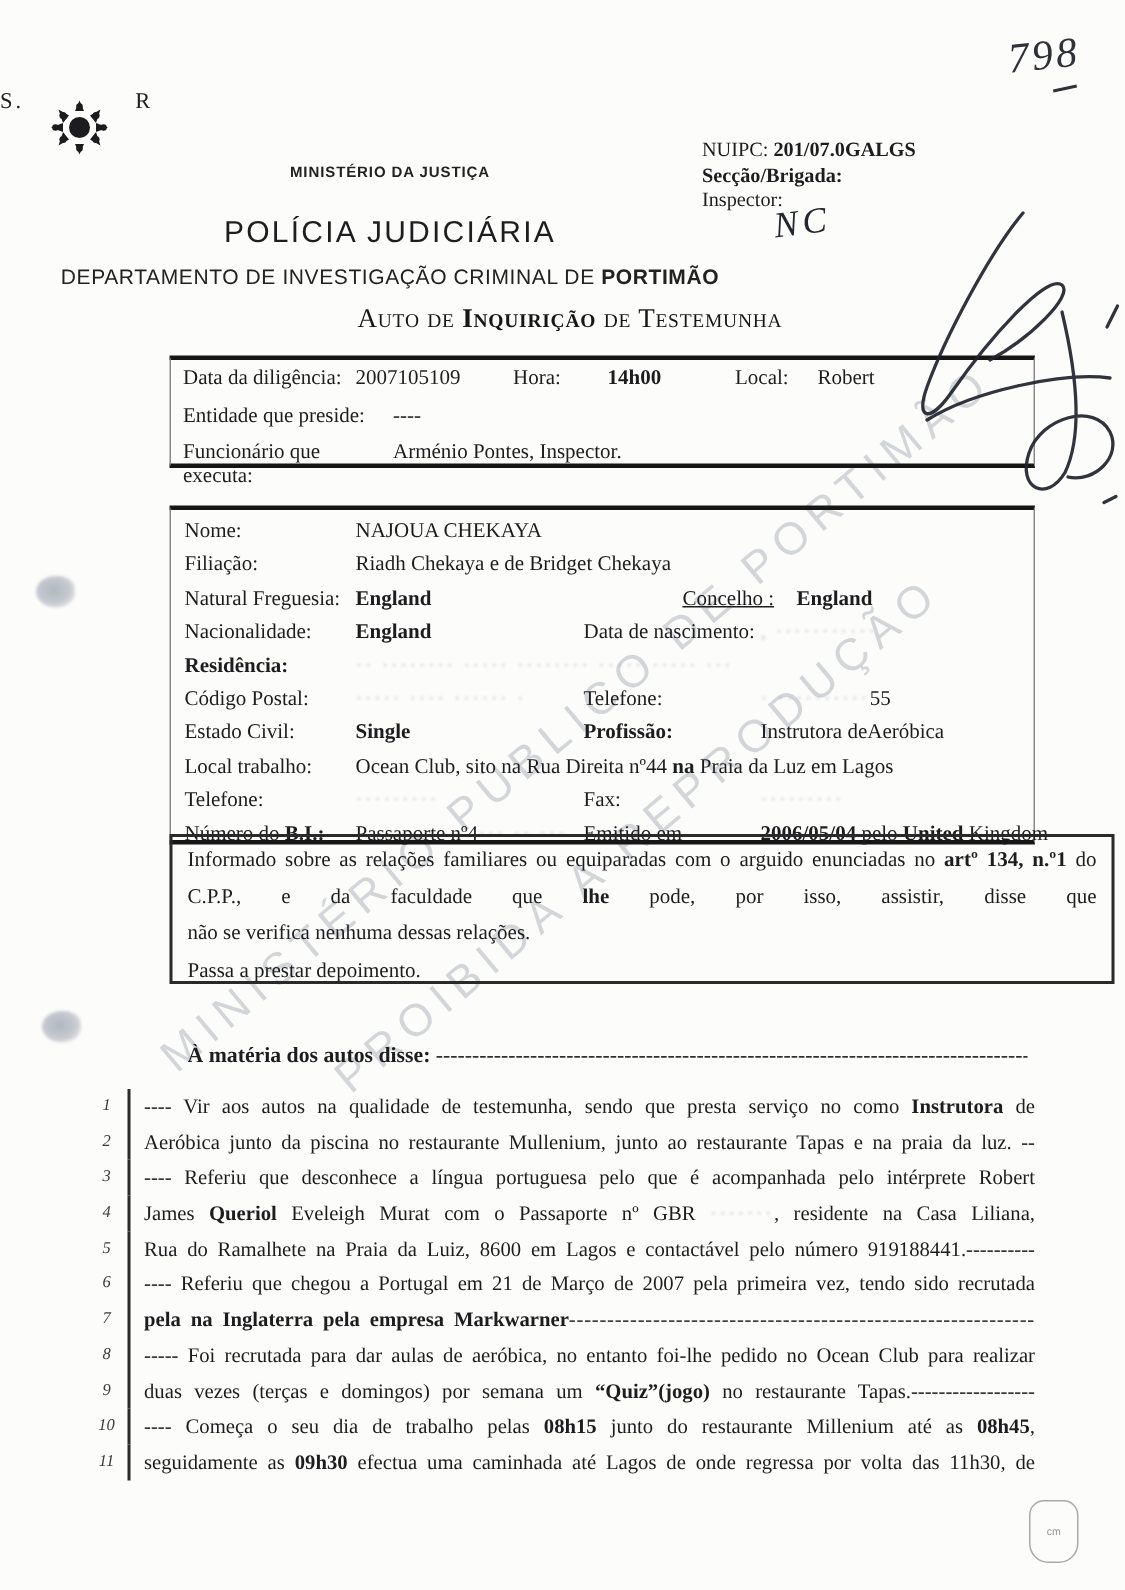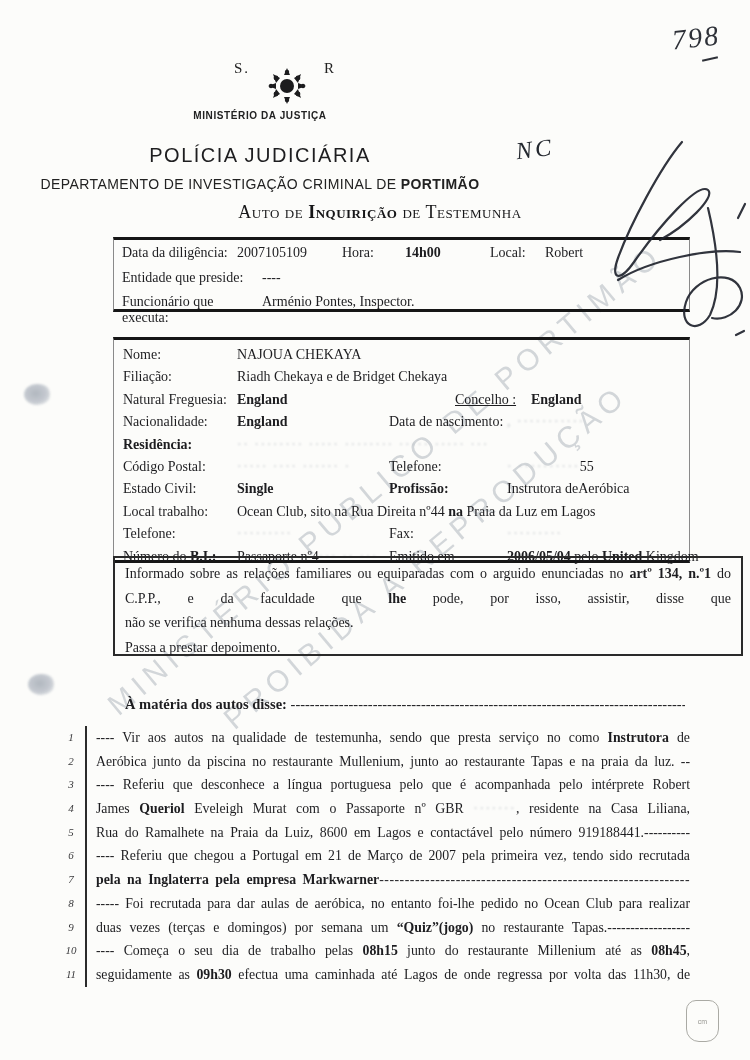--- a/index.html
+++ b/index.html
@@ -17,21 +17,21 @@
   .wm1{left:112px;top:692px;}
   .wm2{left:228px;top:706px;}
 
   
   .pagenum{position:absolute;left:672px;top:22px;font-style:italic;font-size:28px;color:#2e3138;
            transform:rotate(-6deg);letter-spacing:2px;z-index:3;}
   .pagedash{position:absolute;left:702px;top:58px;width:16px;height:2px;background:#2e3138;
             transform:rotate(-12deg);z-index:3;}
 
   
-  .crest-row{position:absolute;left:0;top:60px;width:520px;text-align:center;z-index:1;padding-left:25px;}
+  .crest-row{position:absolute;left:0;top:60px;width:520px;z-index:1;}
   .crest-row .sr{font-size:15px;color:#222;vertical-align:20px;letter-spacing:2px;}
   .crest-svg{display:inline-block;margin:0 14px;vertical-align:middle;}
   .ministry{position:absolute;left:0;top:110px;width:520px;text-align:center;font-size:10px;
             font-weight:bold;letter-spacing:.6px;color:#222;z-index:1;}
   .police{position:absolute;left:0;top:144px;width:520px;text-align:center;font-size:20px;
           font-weight:normal;letter-spacing:1.5px;color:#1e1e20;z-index:1;}
   .dept{position:absolute;left:0;top:176px;width:520px;text-align:center;font-size:14px;
         letter-spacing:.4px;color:#222;z-index:1;}
 
   
@@ -123,20 +123,25 @@
             <circle cx="23" cy="34" r="2.2"></circle>
           <circle cx="7" cy="20" r="2.2"></circle>
             <circle cx="39" cy="20" r="2.2"></circle>
         </g>
       </svg></span><span class="sr">R</span>
   </div>
   <div class="ministry sans">MINISTÉRIO DA JUSTIÇA</div>
   <div class="police sans">POLÍCIA JUDICIÁRIA</div>
   <div class="dept sans"><span>DEPARTAMENTO DE INVESTIGAÇÃO CRIMINAL DE </span><span class="b">PORTIMÃO</span></div>
 
+  <div class="caseblock">
+    <div><span>NUIPC: </span><span class="b">201/07.0GALGS</span></div>
+    <div class="b">Secção/Brigada:</div>
+    <div>Inspector:</div>
+  </div>
   <div class="nc">NC</div>
   <div class="sig">
     <svg width="162" height="212" viewBox="0 0 162 212" fill="none" stroke="#20242e" stroke-width="2.2" stroke-linecap="round">
       <path d="M94 10 C72 36 42 93 30 126 C22 148 32 150 46 130 C72 93 110 50 120 58 C128 65 98 94 72 108"></path>
       <path d="M30 148 C62 128 122 116 152 120"></path>
       <path d="M120 76 C130 118 134 158 122 183 C110 203 90 194 98 170 C106 146 142 136 152 156 C160 172 142 190 124 186"></path>
       <path d="M150 86 L157 72"></path>
       <path d="M148 203 L156 199"></path>
     </svg>
   </div>

